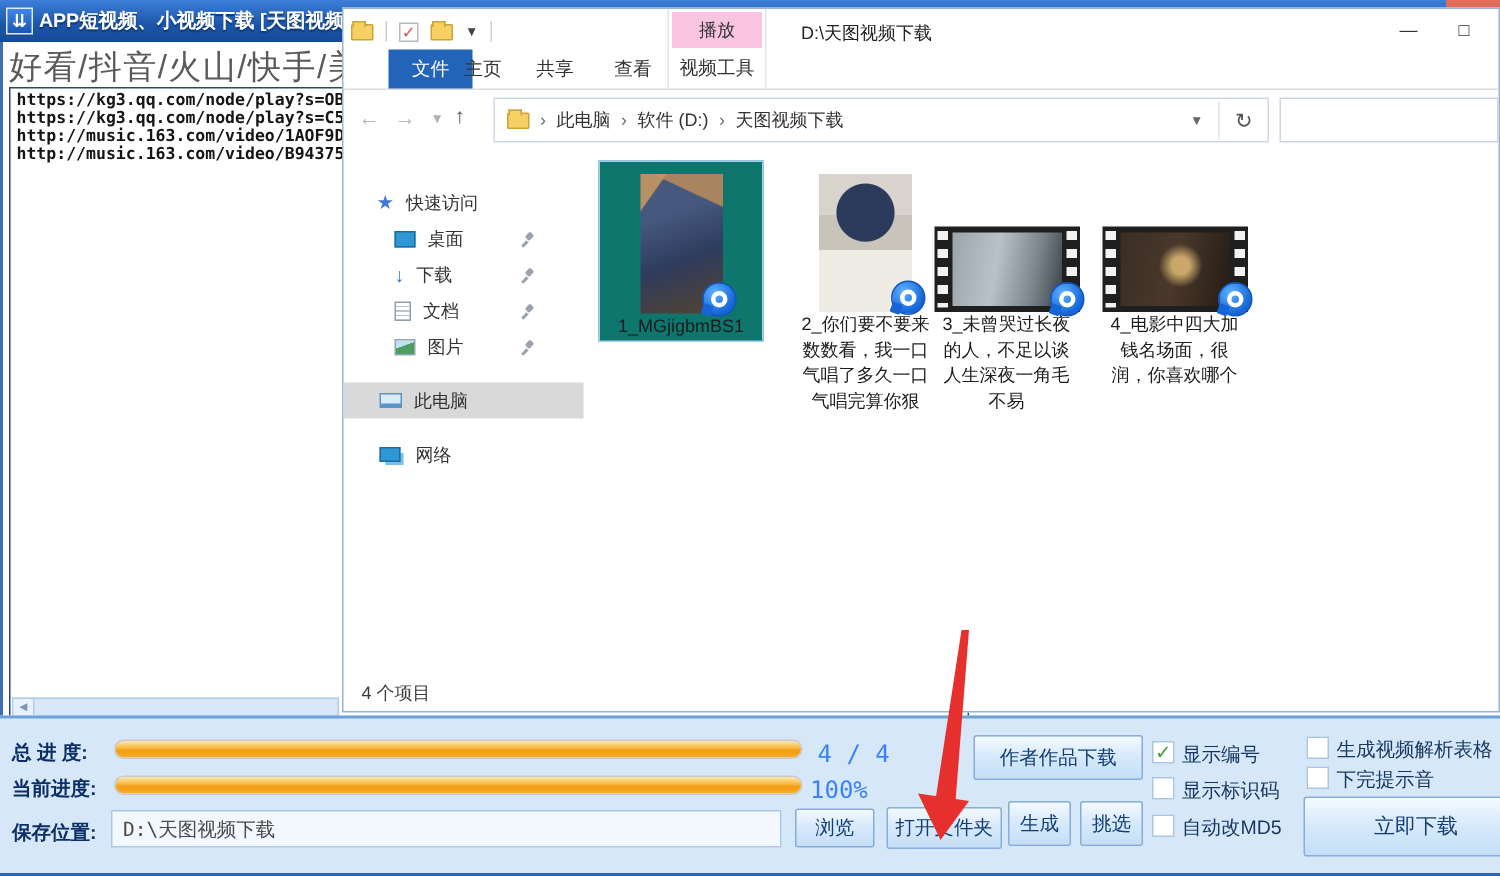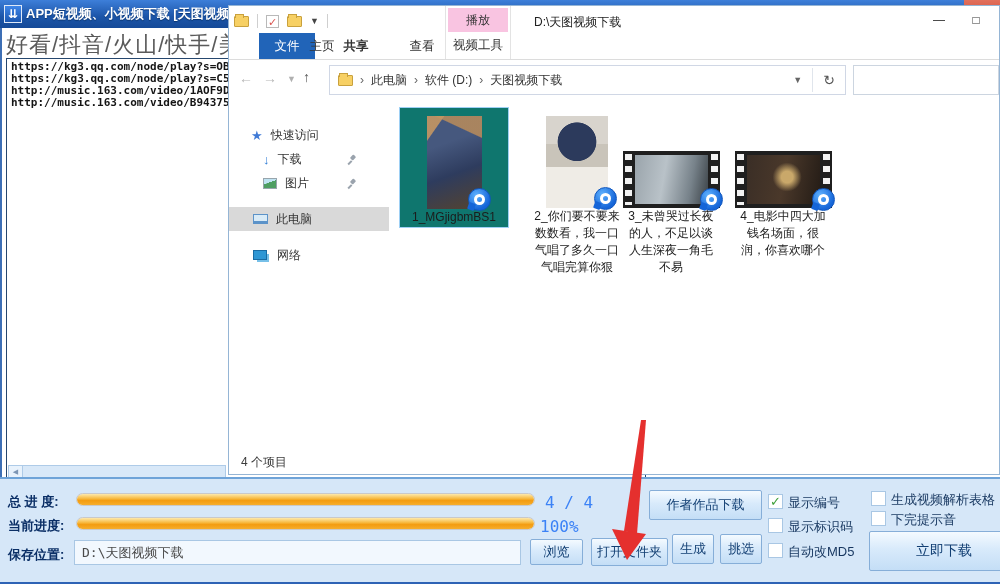--- a/index.html
+++ b/index.html
@@ -154,21 +154,21 @@
   <div class="abs winbtn" style="left:732px;top:5px;">□</div>
 
   <div class="abs ctx-group" style="left:216px;top:0;width:66px;height:53px;">
     <div class="play-tab" style="margin:2px 2px 0 2px;height:24px;">播放</div>
     <div class="rtab" style="height:26px;">视频工具</div>
   </div>
 
   <div class="abs tabs-underline" style="left:0;top:27px;width:772px;height:27px;">
     <div class="abs rtab file" style="left:2px;top:0;width:56px;height:26px;">文件</div>
     <div class="abs rtab" style="left:70px;top:0;width:46px;height:26px;">主页</div>
-    <div class="abs rtab" style="left:104px;top:0;width:46px;height:26px;font-weight:bold;">共享</div>
+    <div class="abs rtab" style="left:118px;top:0;width:46px;height:26px;">共享</div>
     <div class="abs rtab" style="left:170px;top:0;width:46px;height:26px;">查看</div>
   </div>
 
   <div class="abs navarrow" style="left:10px;top:64px;color:#b7b7b7;">←</div>
   <div class="abs navarrow" style="left:34px;top:64px;color:#b7b7b7;">→</div>
   <div class="abs caret" style="left:58px;top:68px;color:#b0b0b0;">▼</div>
   <div class="abs navarrow" style="left:74px;top:63px;color:#555;">↑</div>
 
   <div class="abs crumb-box" style="left:100px;top:59px;width:517px;height:30px;padding-left:8px;">
     <div class="qat-folder"></div>
@@ -182,22 +182,32 @@
     <span style="border-left:1px solid #e0e5ec;padding:4px 10px;color:#555;font-size:14px;">↻</span>
   </div>
   <div class="abs search-box" style="left:624px;top:59px;width:146px;height:30px;"></div>
 
   <div class="abs" style="left:0;top:95px;width:160px;height:348px;">
     <div class="sb-row" style="padding-left:22px;margin-top:22px;">
       <span class="ic-star">★</span>
       <span style="margin-left:8px;">快速访问</span>
     </div>
     <div class="sb-row" style="padding-left:34px;">
+      <span class="ic-desktop"></span>
+      <span style="margin-left:8px;">桌面</span>
+      <span class="pin" style="margin-left:auto;margin-right:32px;"></span>
+    </div>
+    <div class="sb-row" style="padding-left:34px;">
       <span class="ic-down">↓</span>
       <span style="margin-left:8px;">下载</span>
+      <span class="pin" style="margin-left:auto;margin-right:32px;"></span>
+    </div>
+    <div class="sb-row" style="padding-left:34px;">
+      <span class="ic-doc"></span>
+      <span style="margin-left:8px;">文档</span>
       <span class="pin" style="margin-left:auto;margin-right:32px;"></span>
     </div>
     <div class="sb-row" style="padding-left:34px;">
       <span class="ic-pic"></span>
       <span style="margin-left:8px;">图片</span>
       <span class="pin" style="margin-left:auto;margin-right:32px;"></span>
     </div>
     <div class="sb-row sel" style="padding-left:24px;margin-top:12px;">
       <span class="ic-pc"></span>
       <span style="margin-left:8px;">此电脑</span>

